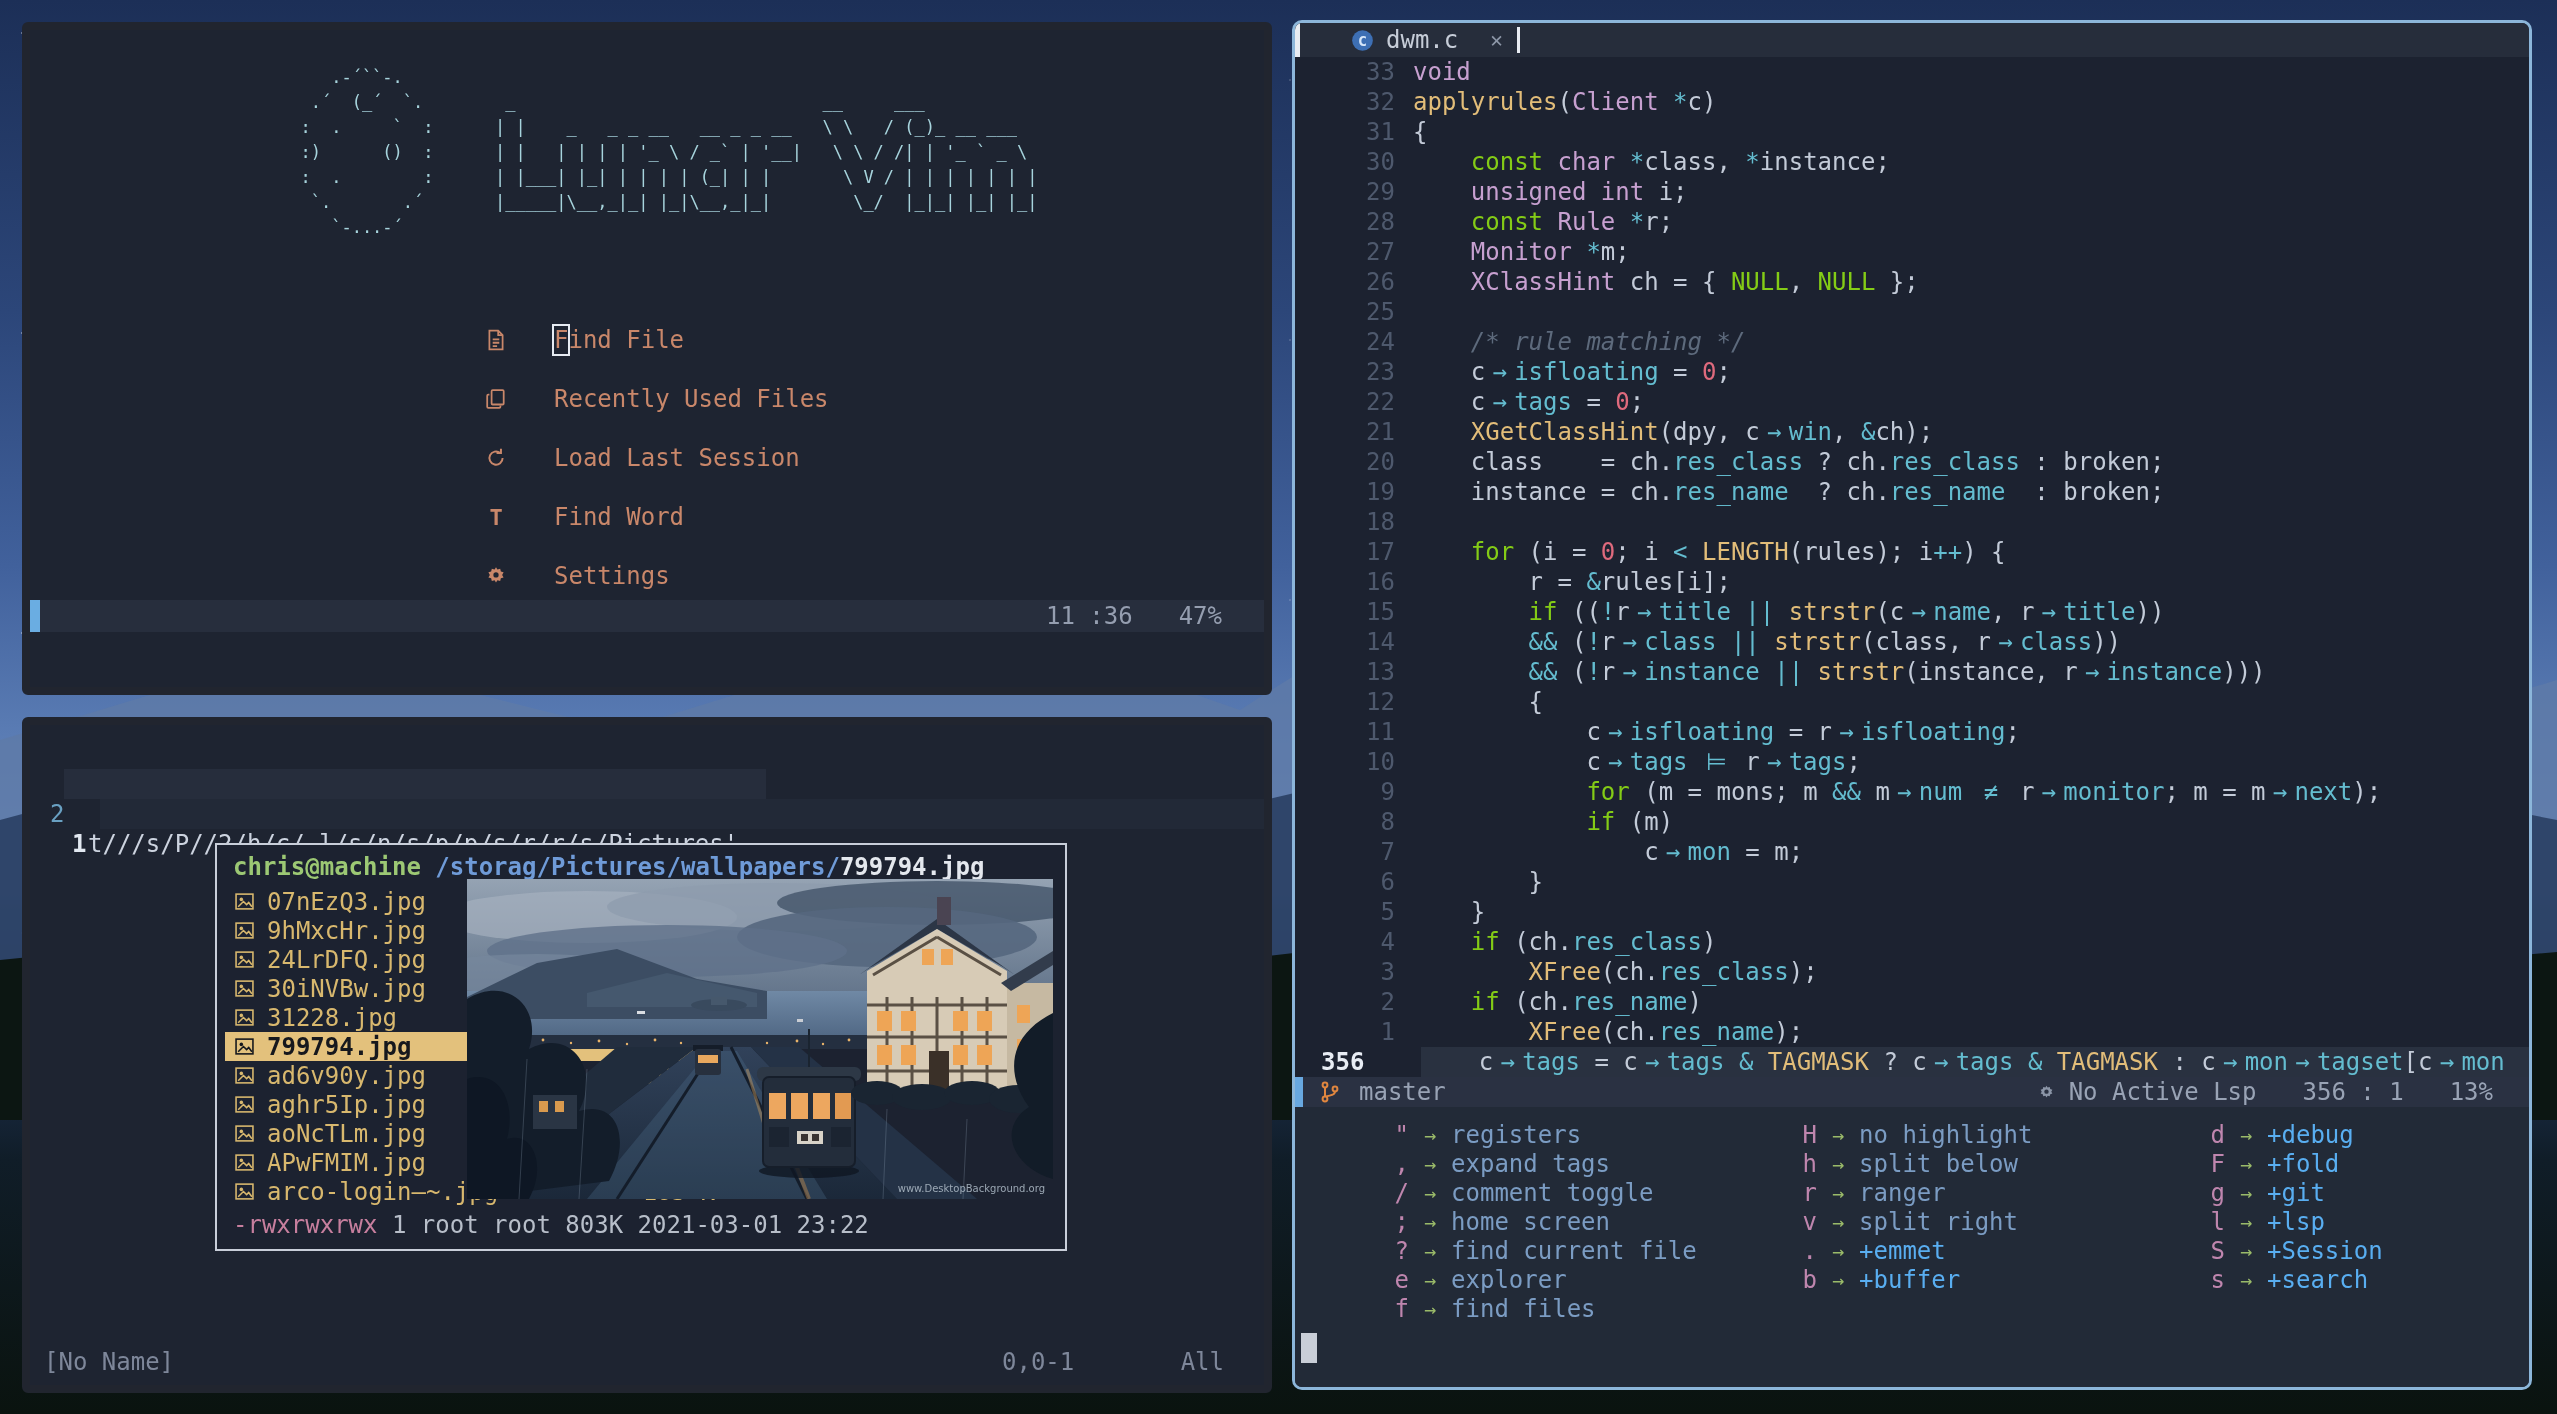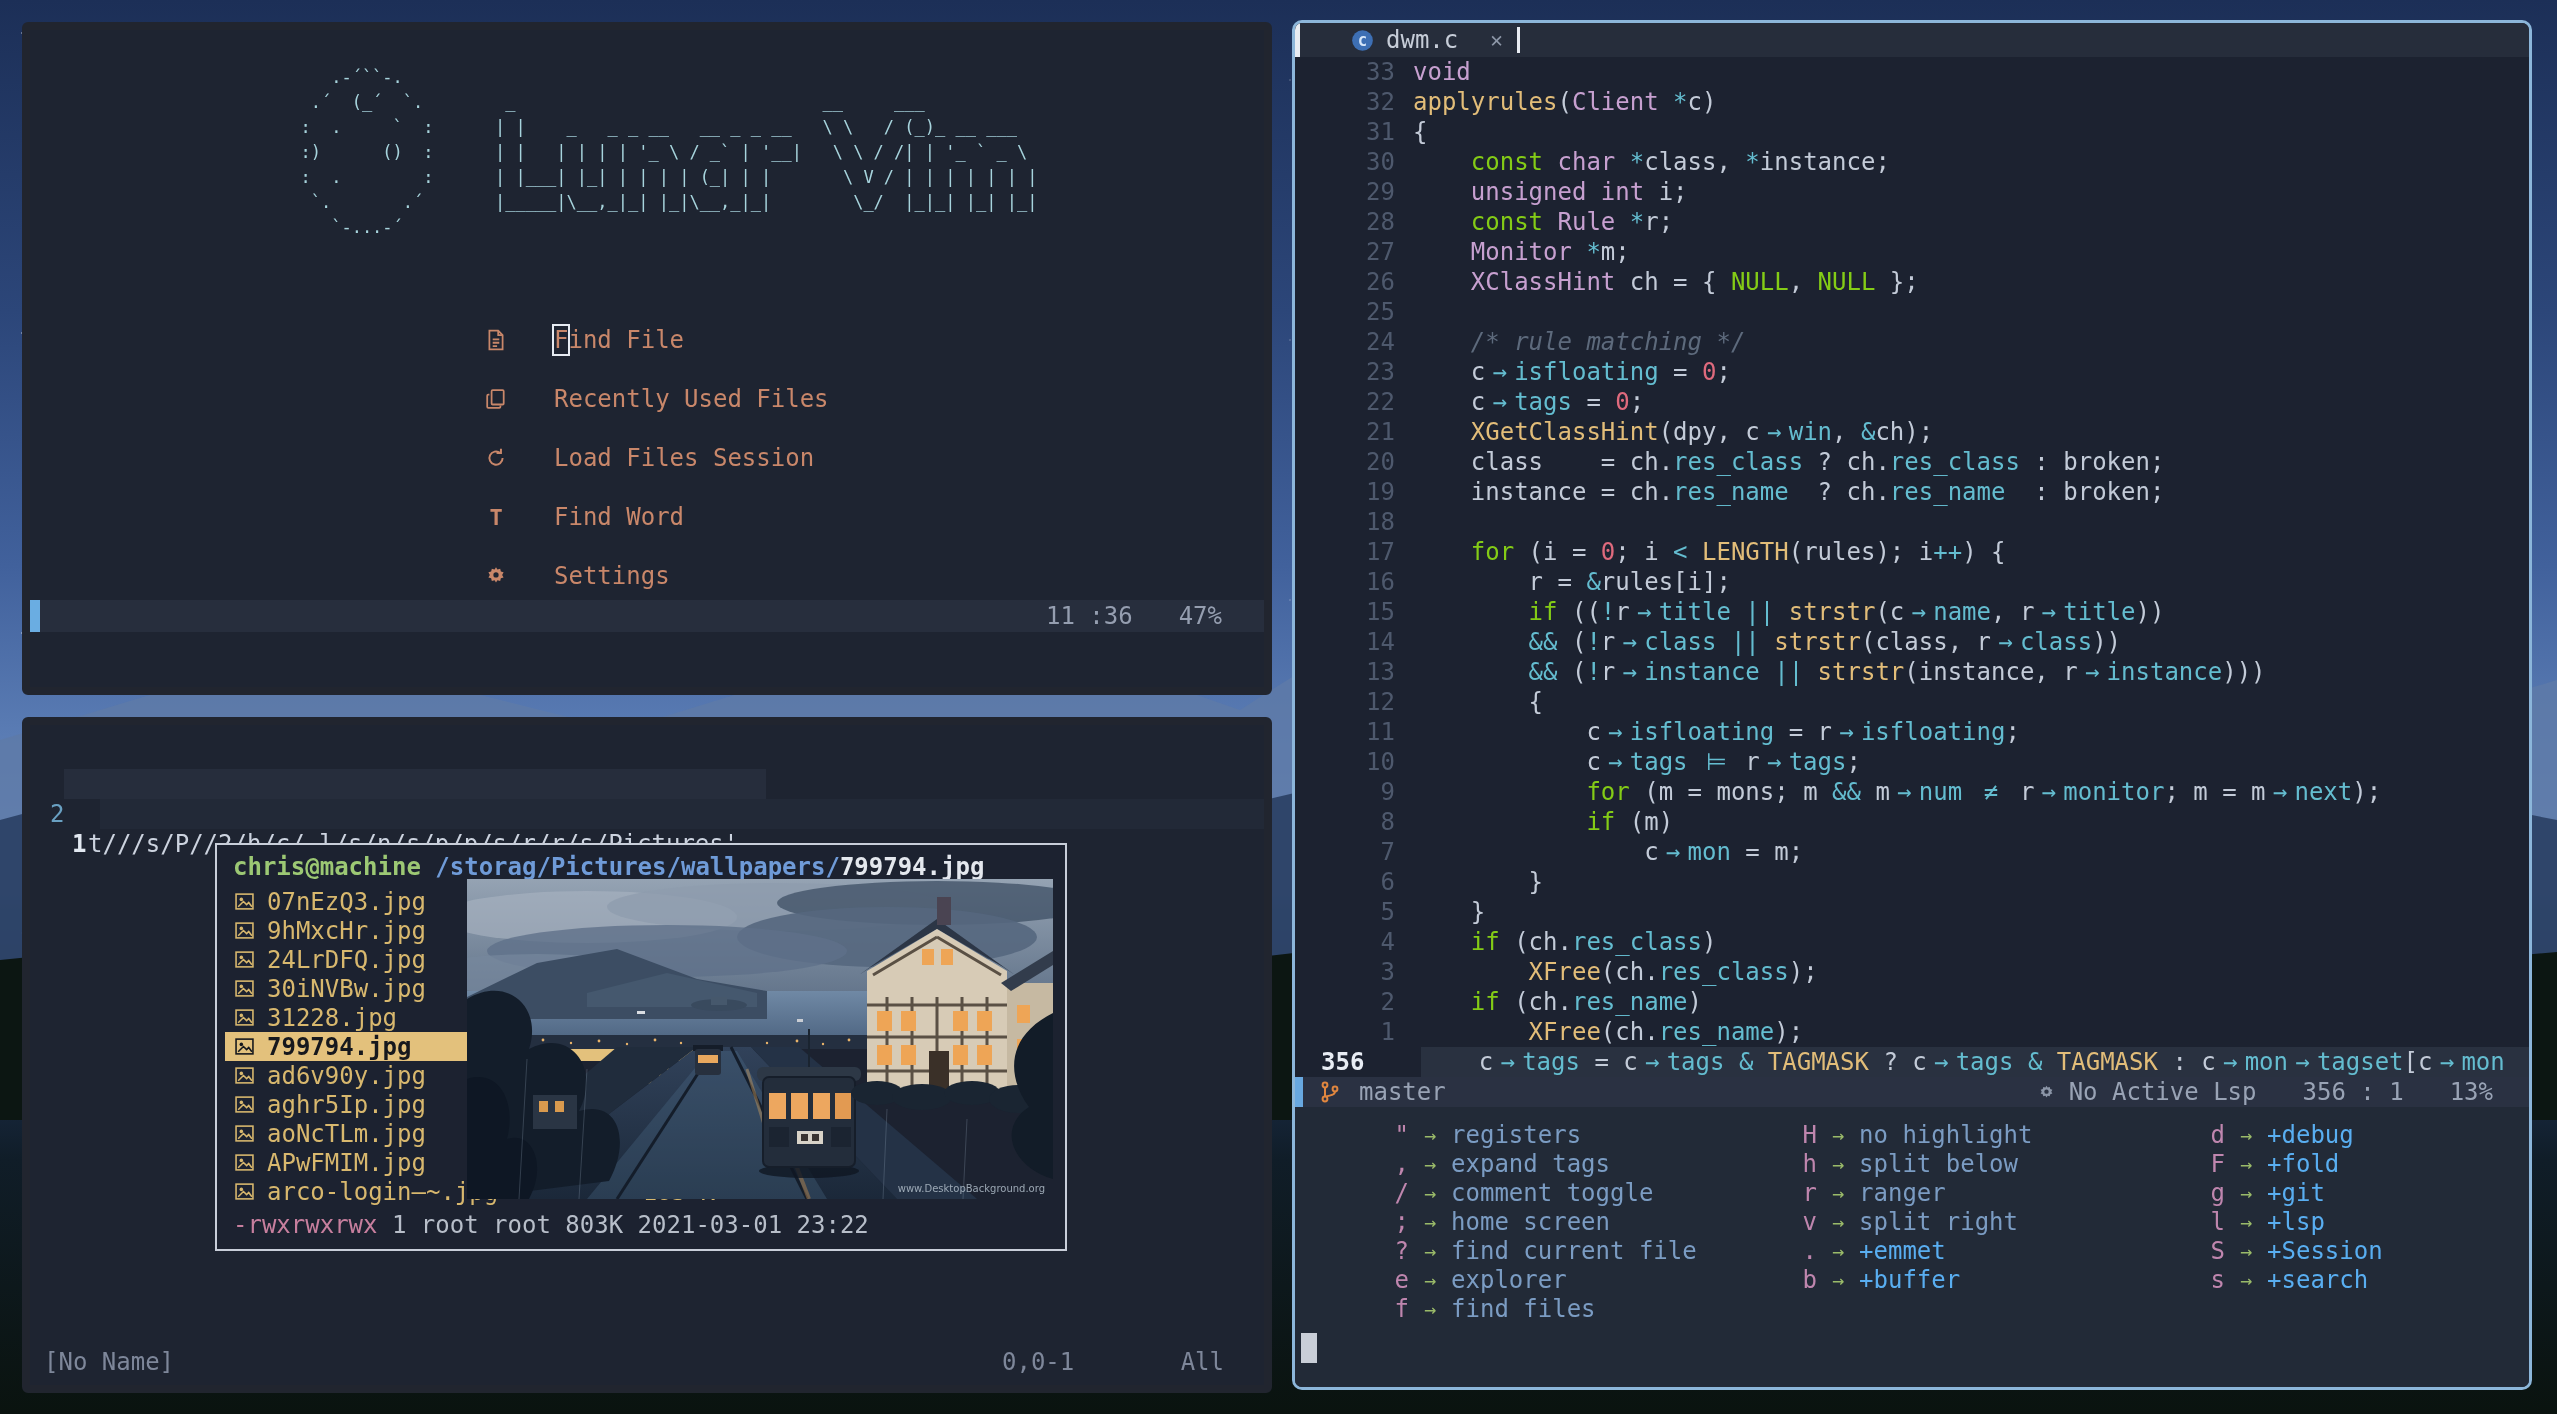--- a/index.html
+++ b/index.html
@@ -120,21 +120,21 @@
             <path d="M10 1.5v4h4"></path>
             <path d="M5 9.5h6M5 12.5h6M5 15.5h4"></path>
           </svg></span><span><span class="cursor-box">F</span>ind File</span></div>
       <div class="menu-item"><span class="micon"><svg viewBox="0 0 20 20" fill="none" stroke="currentColor" stroke-width="1.6">
             <rect x="6" y="2" width="11" height="13" rx="1"></rect>
             <path d="M4 6H3a1 1 0 0 0-1 1v10a1 1 0 0 0 1 1h10a1 1 0 0 0 1-1v-1"></path>
           </svg></span><span>Recently Used Files</span></div>
       <div class="menu-item"><span class="micon"><svg viewBox="0 0 20 20" fill="none" stroke="currentColor" stroke-width="1.8">
             <path d="M16 10a6 6 0 1 1-2.2-4.6"></path>
             <path d="M14.5 1.5v4h-4"></path>
-          </svg></span><span>Load Files Session</span></div>
+          </svg></span><span>Load Last Session</span></div>
       <div class="menu-item"><span class="micon"><span class="ticon">T</span></span><span>Find Word</span></div>
       <div class="menu-item"><span class="micon"><svg viewBox="0 0 20 20" fill="currentColor">
             <path d="M10 2l1.3 2.2 2.5-.7.6 2.5 2.5.7-1.3 2.3 1.3 2.3-2.5.7-.6 2.5-2.5-.7L10 16l-1.3-2.2-2.5.7-.6-2.5-2.5-.7 1.3-2.3-1.3-2.3 2.5-.7.6-2.5 2.5.7z"></path>
             <circle cx="10" cy="9" r="2.4" fill="#1e2431"></circle>
           </svg></span><span>Settings</span></div>
     </div>
   <div class="dash-status">
     <div class="mode"></div>
     <div class="dsright">
       <span>11 :36</span>

